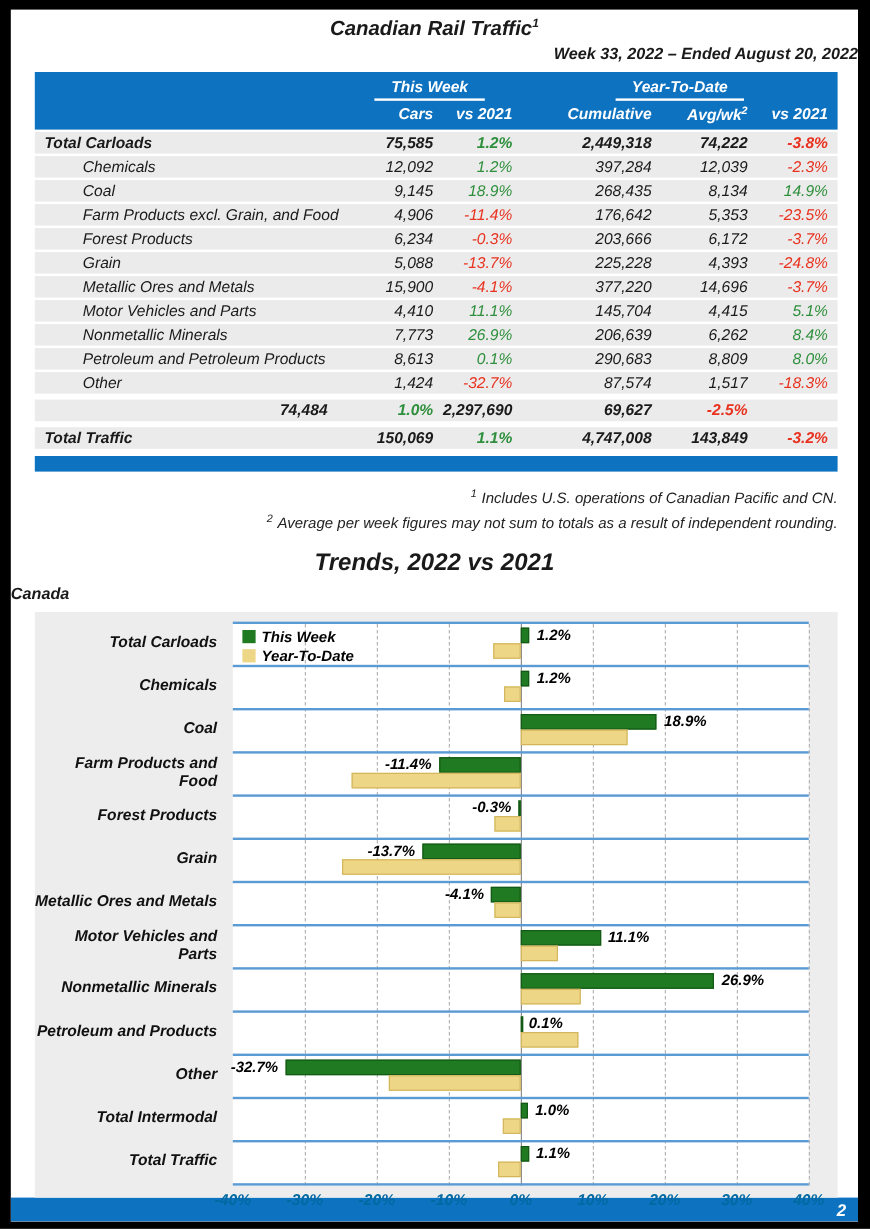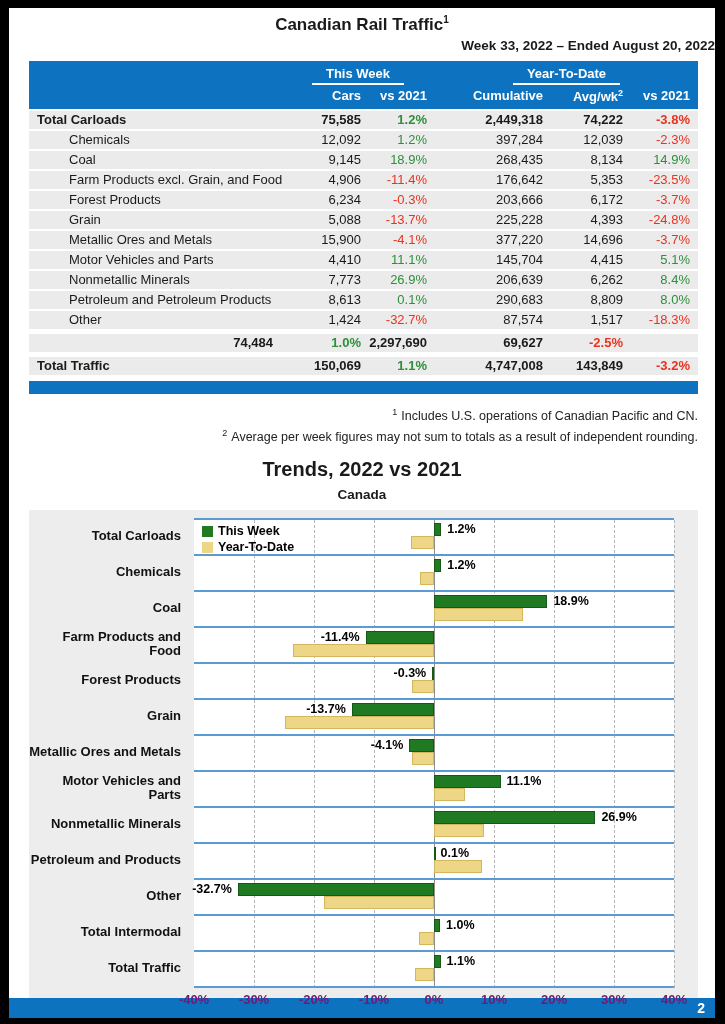--- a/index.html
+++ b/index.html
@@ -1,18 +1,18 @@
 <!DOCTYPE html>
 <html><head>
 <meta charset="utf-8">
 <style>
   * { margin:0; padding:0; box-sizing:border-box; }
   body { background:#444; font-family:"Liberation Sans", sans-serif; }
   .page { width:725px; height:1024px; background:#000; padding:8px 10px 6px 9px; margin:0 auto; }
-  .paper { background:#fff; width:100%; height:100%; position:relative; display:flex; flex-direction:column; overflow:hidden; color:#1a1a1a; }
+  .paper { background:#fff; width:100%; height:100%; position:relative; display:flex; flex-direction:column; overflow:hidden; color:#1a1a1a;font-style:italic; }
 
   
   .title { text-align:center; font-weight:bold; font-size:17px; margin-top:6px; }
   .title sup { font-size:10px; }
   .subtitle { text-align:right; font-weight:bold; font-size:13.5px; margin-top:3px; }
 
   
   .table-wrap { margin:8px 17px 0 20px; }
   .thead { background:#0d72c0; color:#fff; font-weight:bold; font-size:13px; }
   .th-row1, .th-row2, .trow { display:grid; grid-template-columns:252px 88px 66px 116px 80px 67px; }
@@ -35,39 +35,39 @@
   .pct.neg { color:#e9321f; }
   .blue-divider { height:13px; background:#0d72c0; margin-top:6px; }
 
   
   .footnotes { margin:8px 17px 0 38px; font-size:12.5px; color:#222; }
   .footnote { margin-top:5px;text-align:right; }
   .footnote sup { font-size:9px; margin-right:4px; }
 
   
   .chart-title { text-align:center; font-weight:bold; font-size:20px; margin-top:14px; }
-  .chart-subtitle { text-align:center; font-weight:bold; font-size:13.5px; margin-top:6px; }
+  .chart-subtitle { font-weight:bold; font-size:13.5px; margin-top:6px; }
   .chart-panel { background:#ededed; margin:8px 17px 0 20px; height:506px; position:relative; }
   .cat-labels { position:absolute; left:0; top:8px; width:160px; }
   .cat-label { height:36px; display:flex; align-items:center; justify-content:flex-end; text-align:right; font-weight:bold; font-size:13px; line-height:1.1; padding-right:8px; color:#111; }
   .plot-area { position:absolute; left:165px; top:8px; width:480px; background:#fff; border-top:2px solid #5b9bd5; }
   .gridlines { position:absolute; inset:0; z-index:1; }
   .gridline { position:absolute; top:0; bottom:0; width:0; border-left:1px dashed #b5b5b5; }
   .gridline.zero { border-left:1.5px solid #8e8e8e; }
   .band { position:relative; height:36px; border-bottom:2px solid #5b9bd5; z-index:2; }
   .bar { position:absolute; height:13px; z-index:2; }
   .bar.s-green { background:#1f7a21; border:1px solid #145916; top:3px; }
   .bar.s-yellow { background:#eed687; border:1px solid #d3b65e; top:16px; }
   .bar-label { position:absolute; top:2px; font-weight:bold; font-size:12.5px; white-space:nowrap; z-index:3; color:#000; }
   .legend { position:absolute; left:8px; top:3px; z-index:4; }
   .legend-item { display:flex; align-items:center; height:16px; }
   .legend-swatch { width:11px; height:11px; margin-right:5px; }
   .legend-label { font-weight:bold; font-size:12.5px; color:#000; }
   .axis-row { position:absolute; left:165px; width:480px; height:20px; }
-  .axis-tick { position:absolute; transform:translateX(-50%); font-weight:bold; font-size:13px; color:#701a75; white-space:nowrap; }
+  .axis-tick { position:absolute; transform:translateX(-50%); font-weight:bold; font-size:13px; color:#0369a1; white-space:nowrap; }
 
   
   .footer { margin-top:auto; height:21px; background:#0d72c0; color:#fff; font-weight:bold; font-size:14px; display:flex; align-items:center; padding:0 10px 0 8px; }
   .footer .spacer { flex:1; }
 </style>
 </head>
 <body>
 
 <div class="page">
   <div class="paper">

